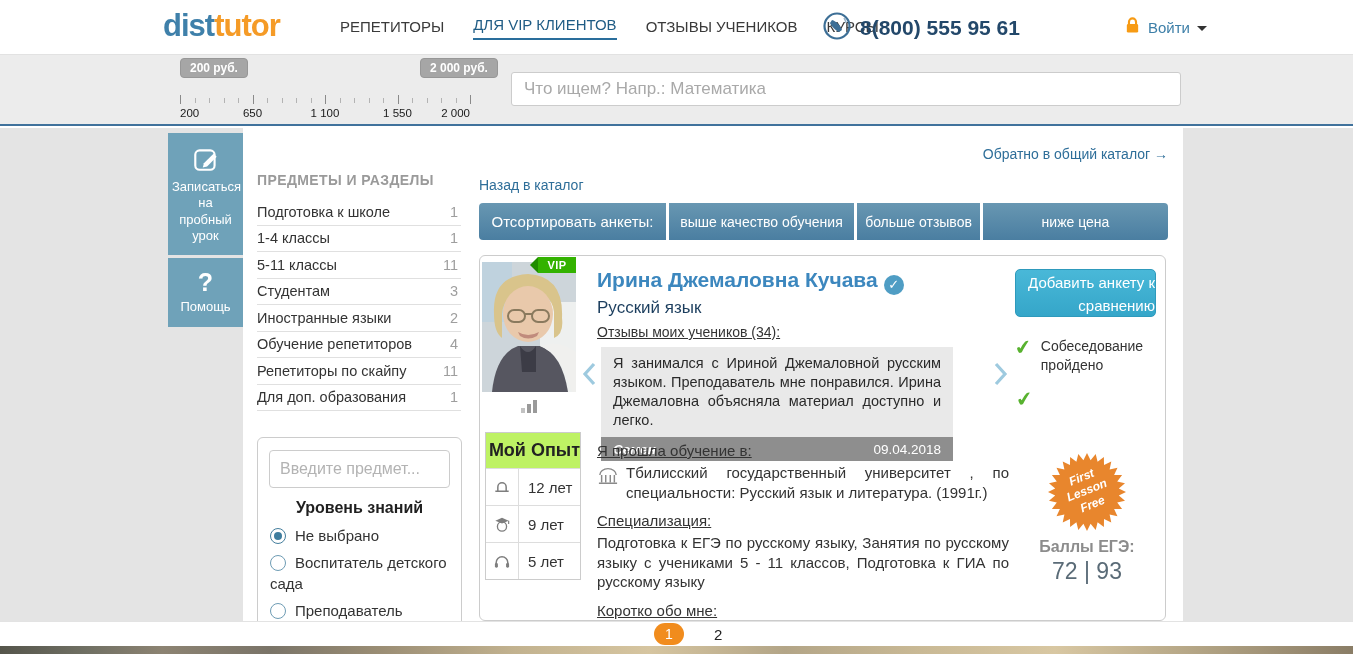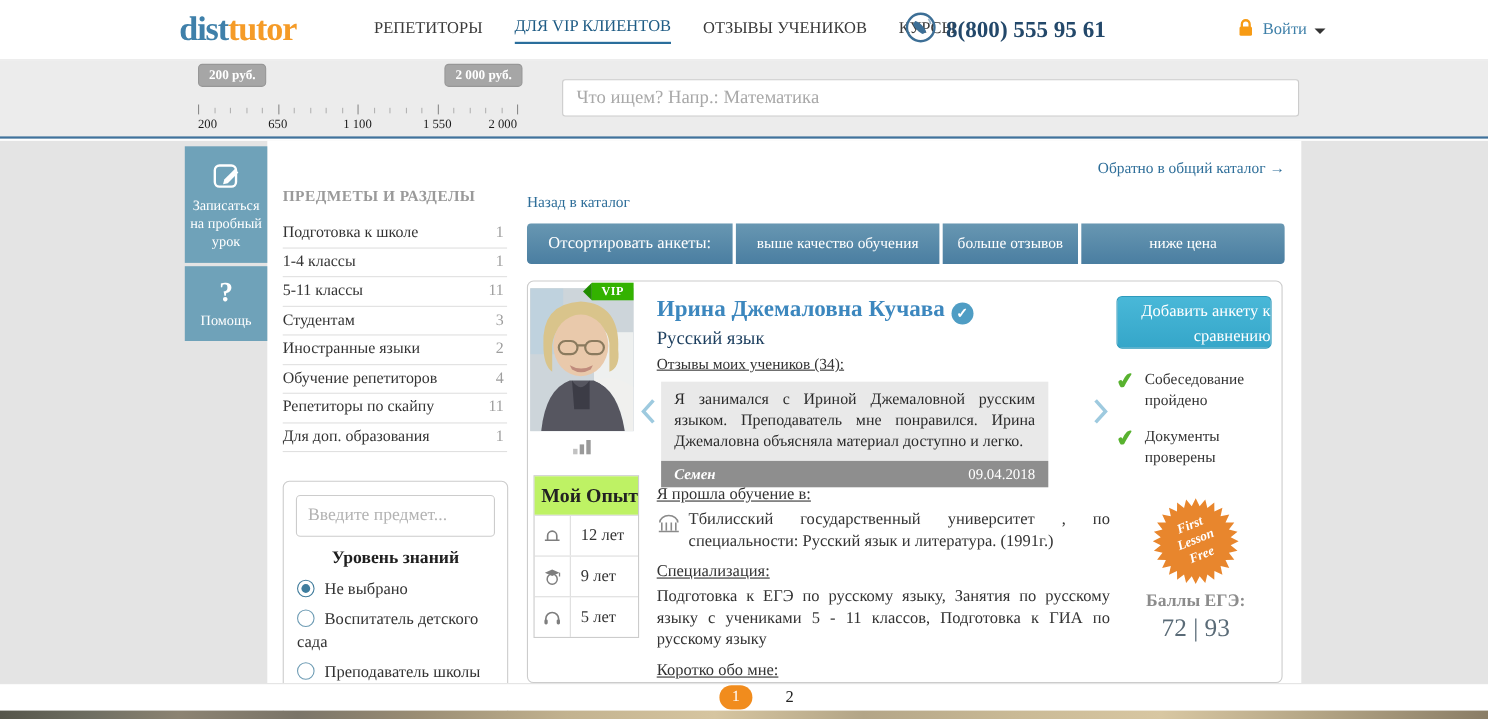--- a/index.html
+++ b/index.html
@@ -1,37 +1,37 @@
 <!DOCTYPE html>
 <html><head>
 <meta charset="utf-8">
 <style>
   * { margin:0; padding:0; box-sizing:border-box; }
   body { font-family:"Liberation Sans","DejaVu Sans",sans-serif; background:#fff; }
-  .screen { position:relative; width:1353px; height:654px; overflow:hidden; background:#fff;font-family:Liberation Serif, serif; }
+  .screen { position:relative; width:1353px; height:654px; overflow:hidden; background:#fff; }
 
   
   .header { position:absolute; left:0; top:0; width:1353px; height:55px; background:#fff; border-bottom:1px solid #e2e2e2; }
   .logo { position:absolute; left:163px; top:8px; font-size:31px; font-weight:bold; letter-spacing:-1px; cursor:pointer; }
   .logo-dist  { color:#3f80aa; }
   .logo-tutor { color:#f59b27; }
   .nav { position:absolute; left:340px; top:0; height:55px; display:flex; align-items:center; gap:29px; }
   .nav-item { font-size:15px; color:#3a3a3a; text-decoration:none; cursor:pointer; white-space:nowrap; padding-bottom:2px; }
   .nav-item.active { color:#1f5c85; border-bottom:2px solid #2a6e9c; padding-bottom:5px; }
   .phone-block { position:absolute; left:822px; top:0; height:55px; display:flex; align-items:center; gap:8px; }
   .phone-number { font-size:21px; font-weight:bold; color:#23486a; }
   .login-block { position:absolute; left:1124px; top:0; height:55px; display:flex; align-items:center; gap:7px; cursor:pointer; }
   .login-label { font-size:15px; color:#3d7fa8; }
   .caret-down { width:0; height:0; border-left:5px solid transparent; border-right:5px solid transparent; border-top:5px solid #333; margin-top:2px; }
 
   
   .filterband { position:absolute; left:0; top:55px; width:1353px; height:71px; background:#ececec; border-bottom:2px solid #40729c; }
   .price-badge { position:absolute; top:3px; background:#a6a6a6; border:1px solid #979797; color:#fff; font-size:12px; font-weight:bold; padding:2px 9px; border-radius:4px; cursor:pointer; }
   .price-badge.min { left:180px; }
-  .price-badge.max { left:404px; }
+  .price-badge.max { left:420px; }
   .ruler { position:absolute; left:180px; top:40px; width:290px; height:10px; }
   .tick { position:absolute; top:3px; width:1px; height:5px; background:#b3b3b3; }
   .tick.major { top:0; height:9px; background:#8a8a8a; }
   .ruler-labels { position:absolute; left:180px; top:52px; width:290px; height:14px; font-size:11.5px; color:#1a1a1a; }
   .rlabel { position:absolute; white-space:nowrap; }
   .rl0 { left:0; } .rl1 { left:25%; transform:translateX(-50%); } .rl2 { left:50%; transform:translateX(-50%); }
   .rl3 { left:75%; transform:translateX(-50%); } .rl4 { right:0; }
   .search-input { position:absolute; left:511px; top:17px; width:670px; height:34px; border:1px solid #ccc; border-radius:3px; font-size:17px; color:#444; padding:0 12px; background:#fff; font-family:inherit; }
   .search-input::placeholder { color:#a9a9a9; }
 
@@ -348,21 +348,20 @@
         </svg>
     </span>
 
     <button class="compare-btn">Добавить анкету к сравнению</button>
     <div class="check-item c1">
       <span class="checkmark">✔</span>
       <span>Собеседование пройдено</span>
     </div>
     <div class="check-item c2">
       <span class="checkmark">✔</span>
-      <span>Документы проверены</span>
     </div>
 
     <div class="edu">
       <h4>Я прошла обучение в:</h4>
       <div class="edu-row">
         <svg width="22" height="20" viewBox="0 0 24 22">
             <path d="M2 20 h20 M5 19 v-8 M9.5 19 v-8 M14.5 19 v-8 M19 19 v-8" stroke="#8a8a8a" stroke-width="1.6" fill="none"></path>
             <path d="M3 11 a9 7 0 0 1 18 0" fill="none" stroke="#8a8a8a" stroke-width="1.6"></path>
           </svg>
         <span>Тбилисский государственный университет , по специальности: Русский язык и литература. (1991г.)</span>

